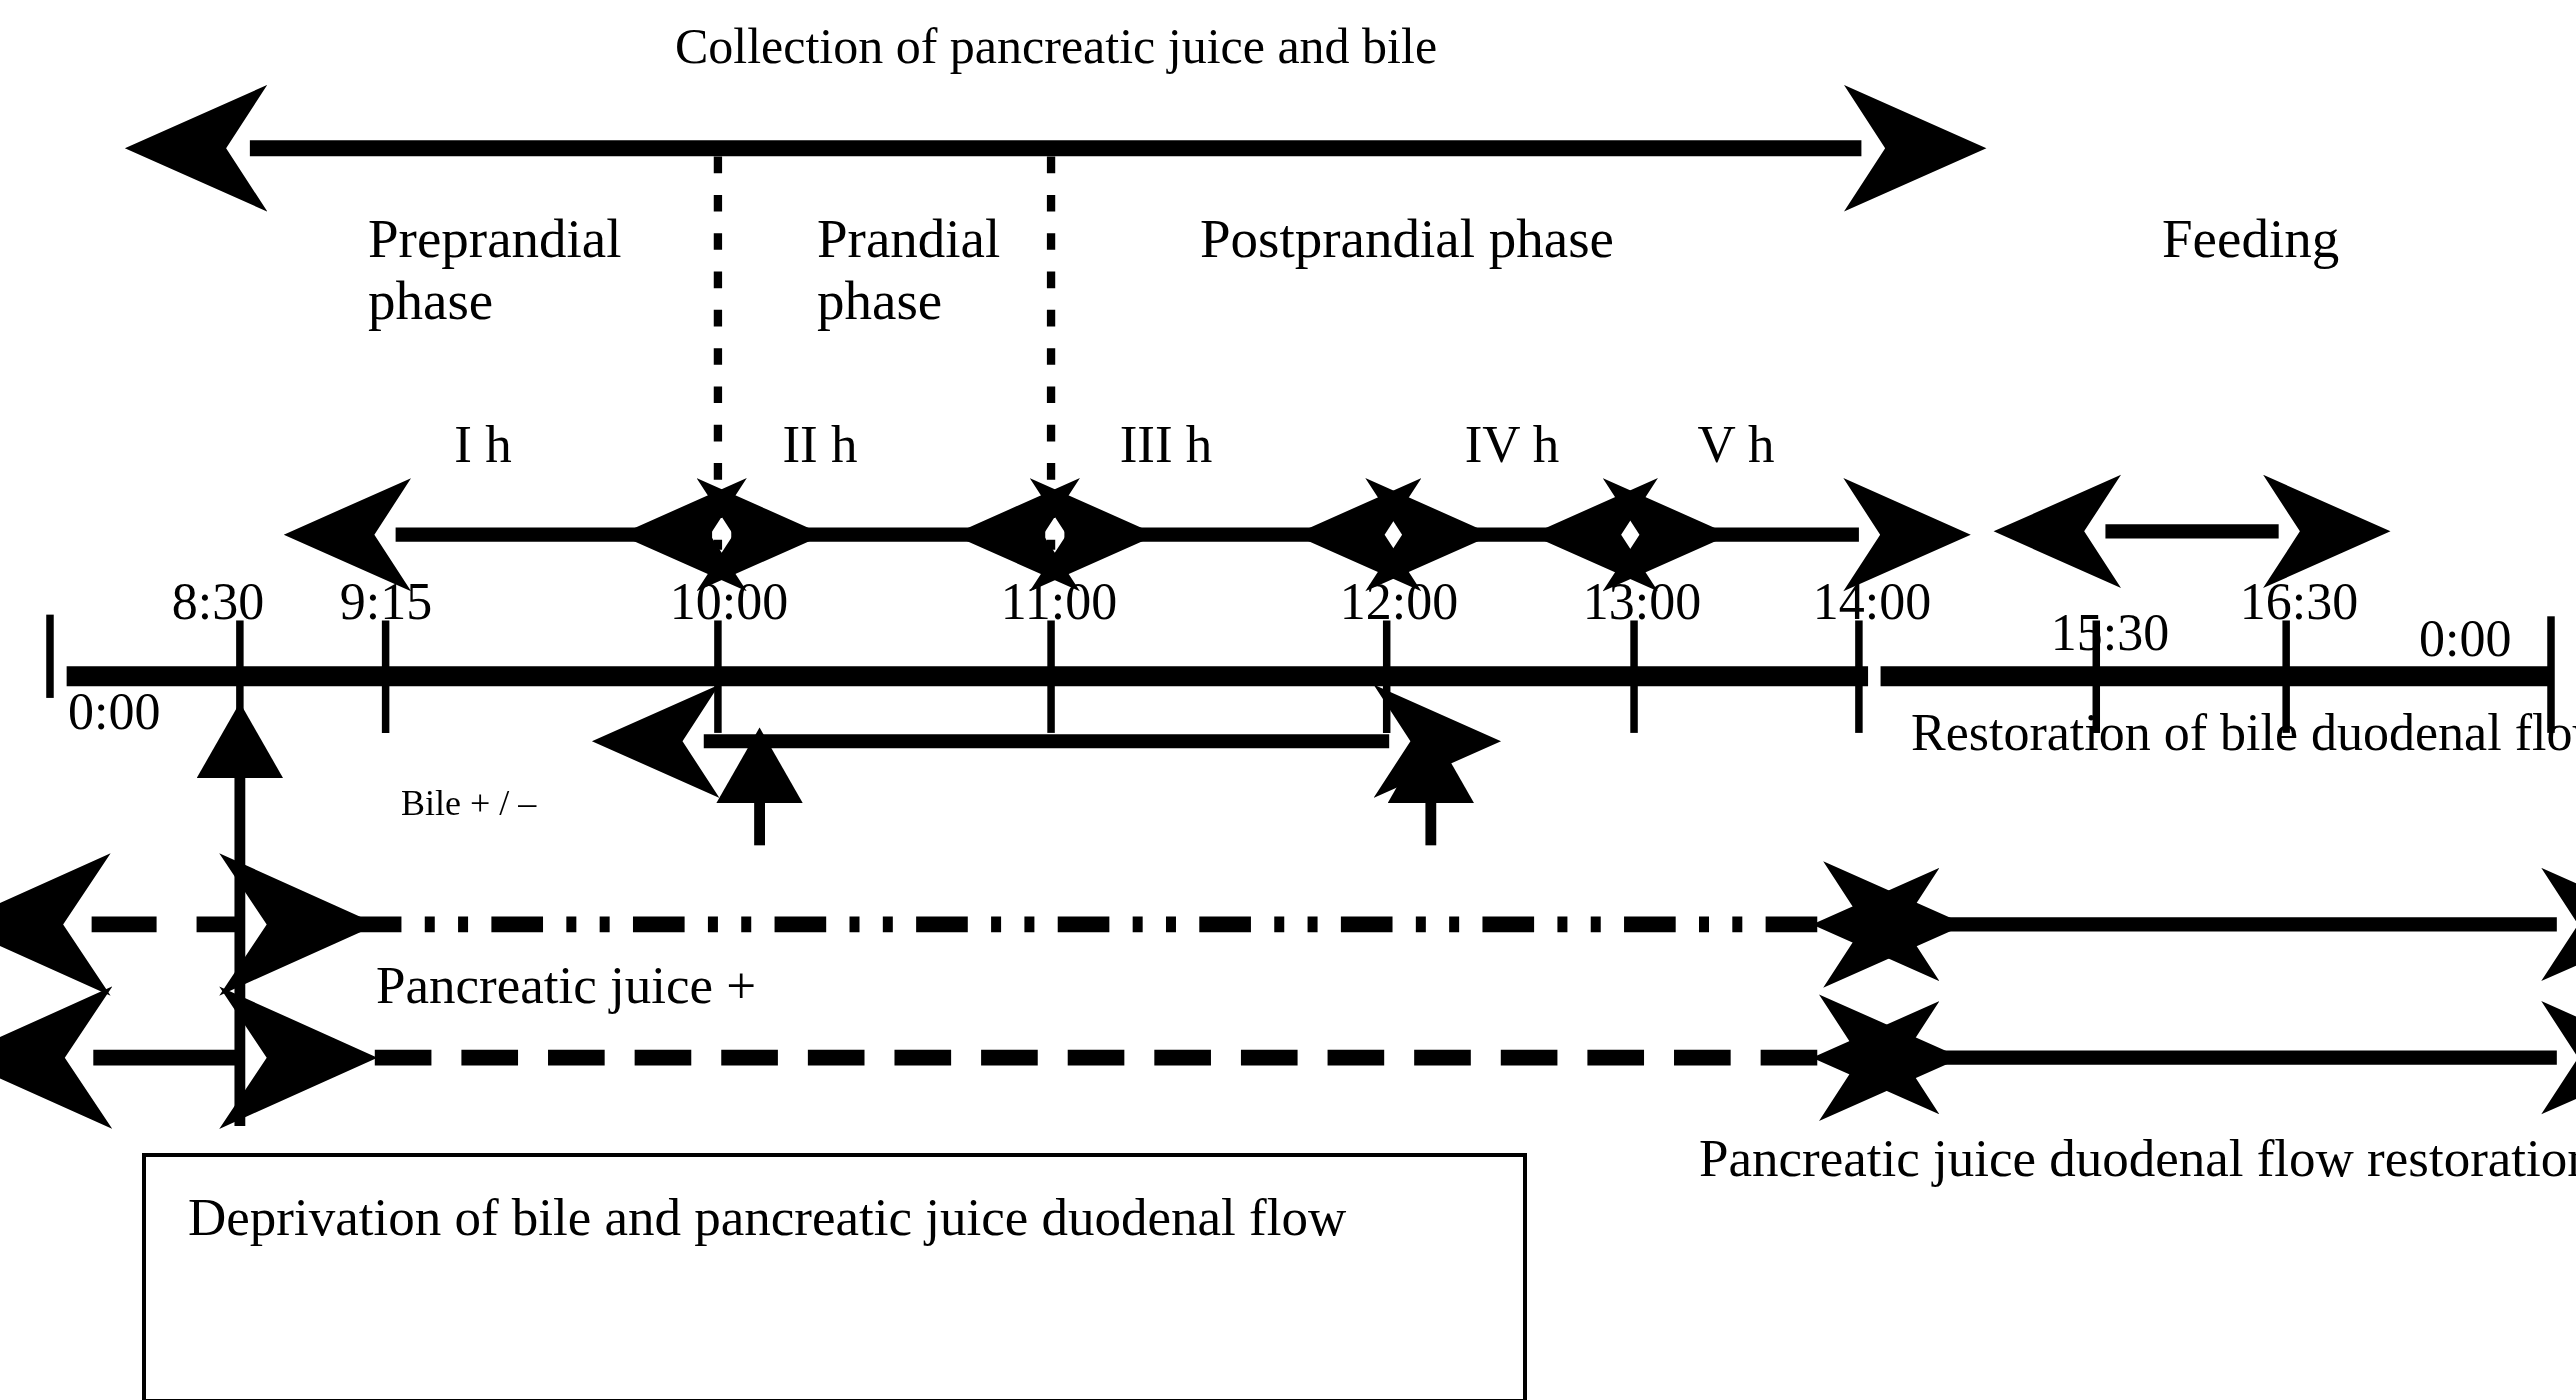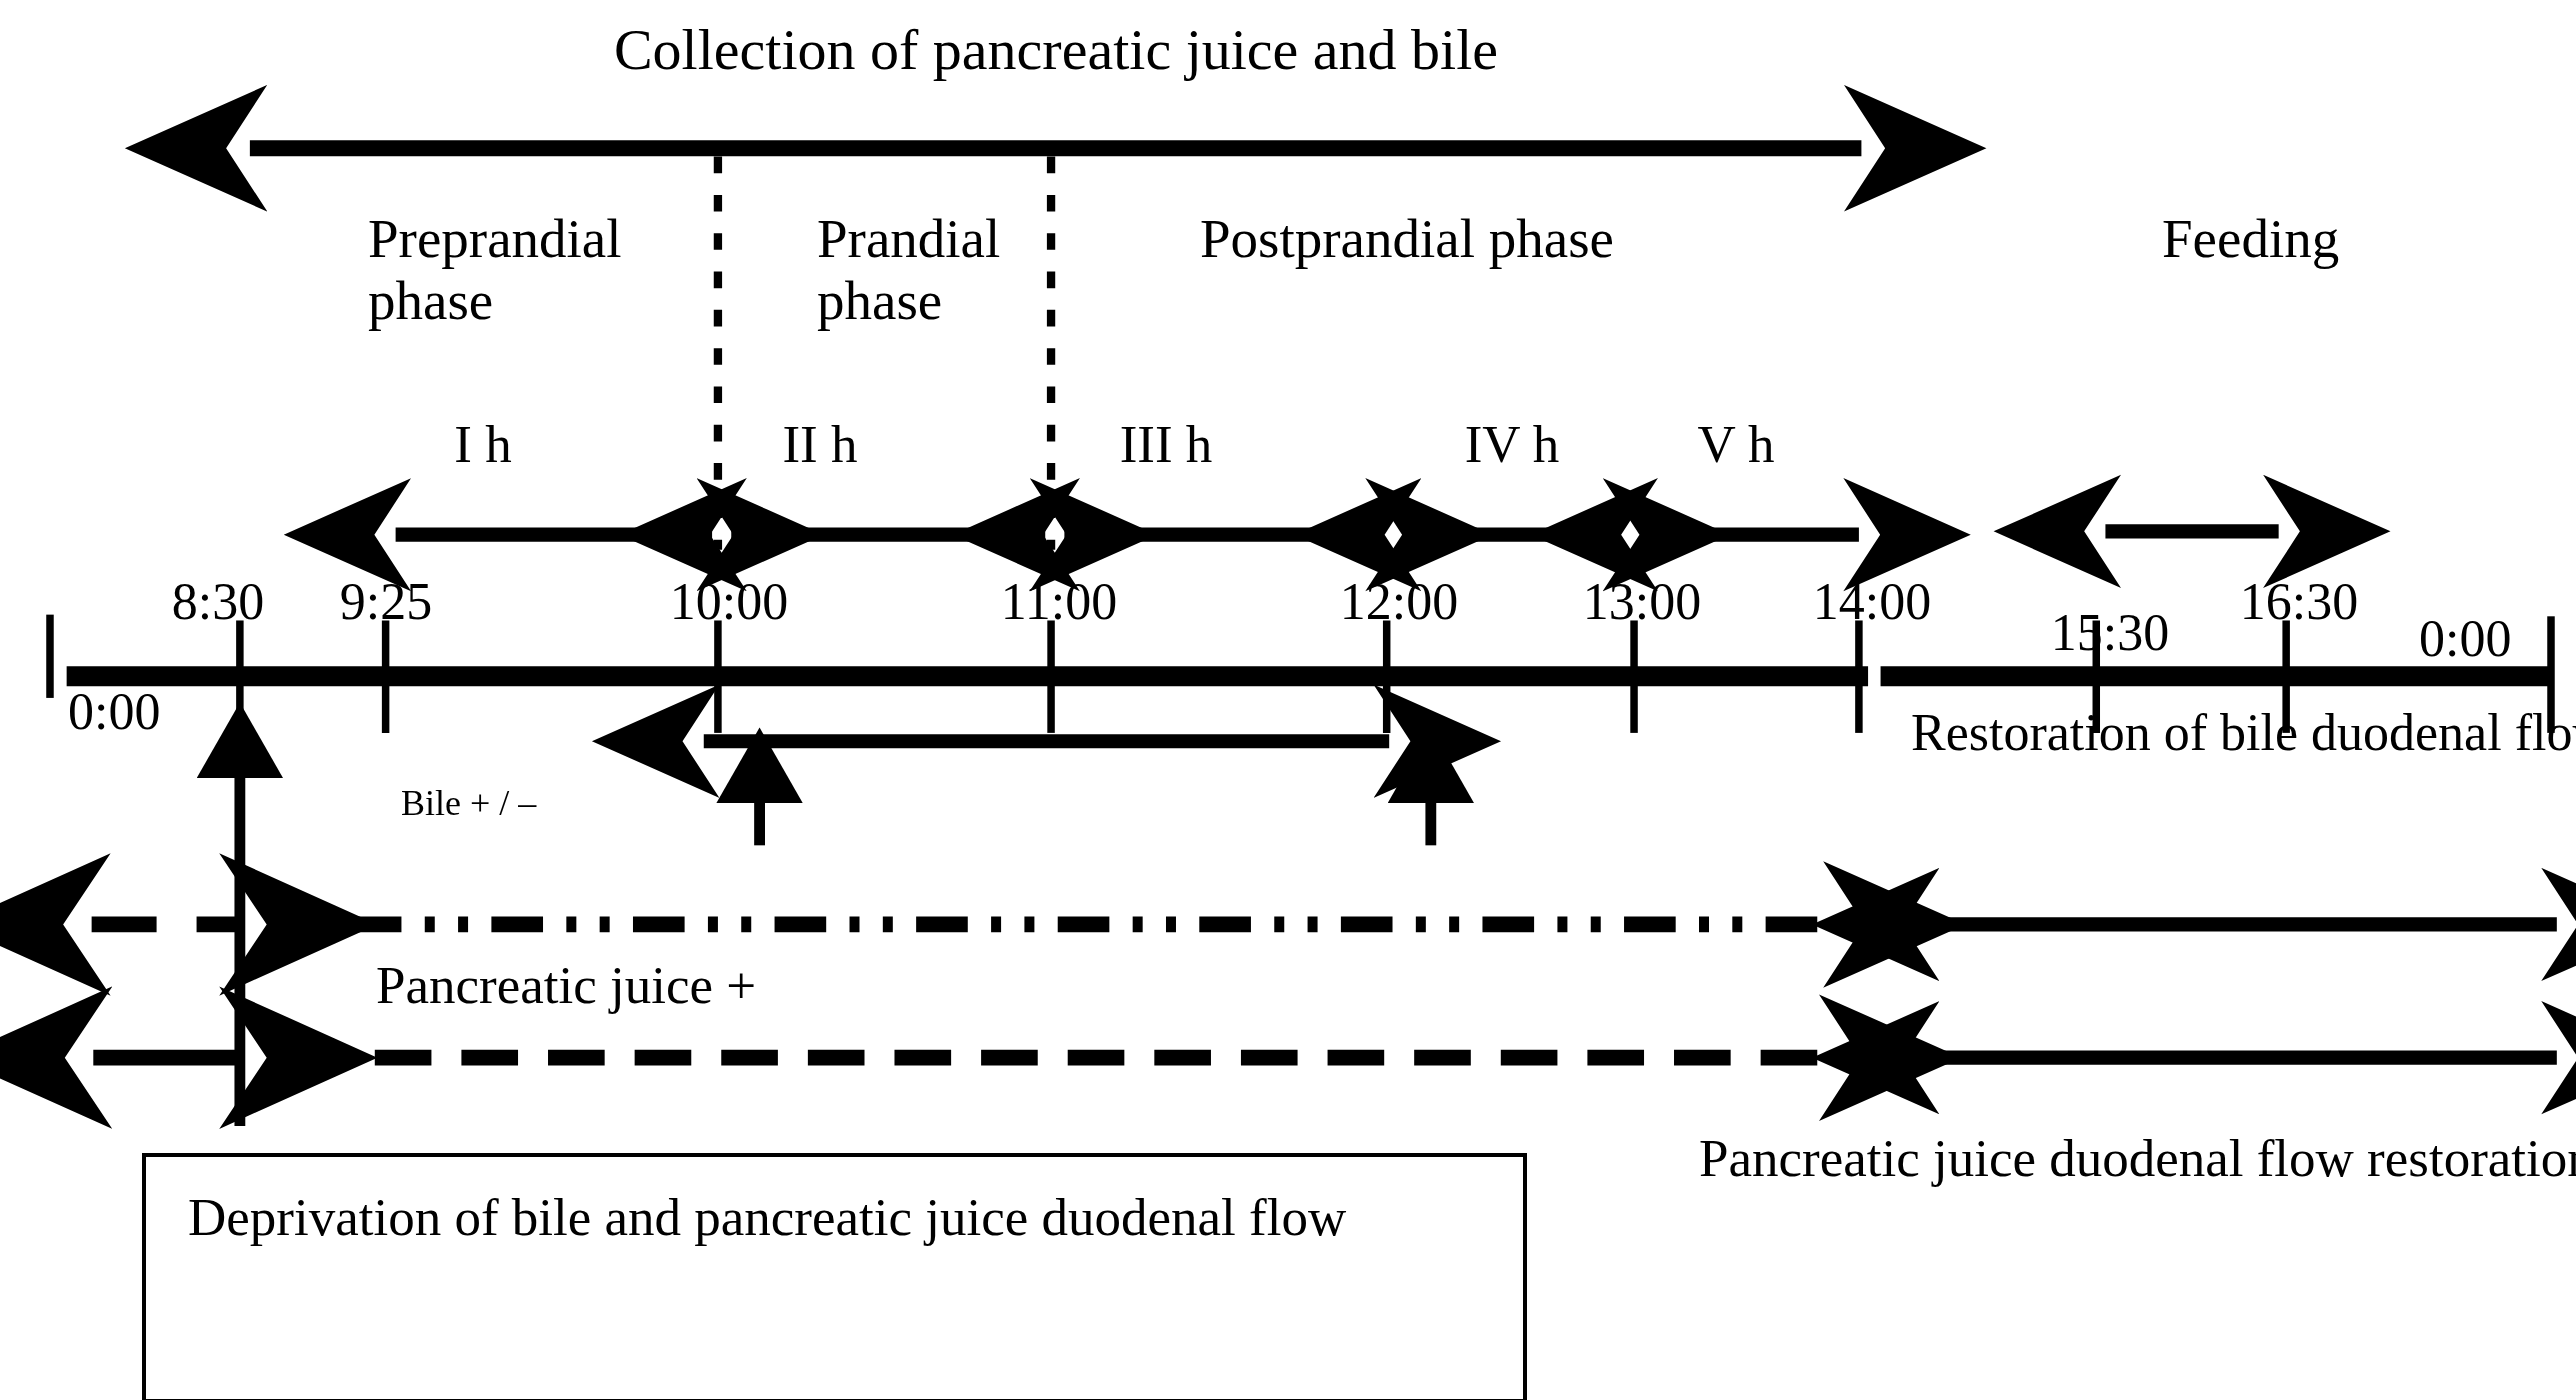--- a/index.html
+++ b/index.html
@@ -22,21 +22,21 @@
     color: #000;
     white-space: nowrap;
     line-height: 1.12;
   }
   .lbl.wrap { white-space: normal; }
   .ctr { text-align: center; transform: translateX(-50%); }
 
   
   #title {
     left: 1056px; top: 18.3px;
-    font-size: 58px;
+    font-size: 50px;
   }
 
   
   .phase {
     font-size: 55px;
     margin-left: 47px;
   }
   #phase-pre  { left: 321px;  top: 208px; width: 391px; }
   #phase-pra  { left: 770px;  top: 208px; width: 291px; }
   #phase-post { left: 1153px; top: 208px; }
@@ -215,21 +215,21 @@
 
   <div class="lbl phase" id="phase-feed">Feeding</div>
 
   <div class="lbl ctr hourlbl" style="left:483px;  top:415px;">I h</div>
   <div class="lbl ctr hourlbl" style="left:820px;  top:415px;">II h</div>
   <div class="lbl ctr hourlbl" style="left:1166px; top:415px;">III h</div>
   <div class="lbl ctr hourlbl" style="left:1512px; top:415px;">IV h</div>
   <div class="lbl ctr hourlbl" style="left:1736px; top:415px;">V h</div>
 
   <div class="lbl ctr timelbl" style="left:218px;  top:573px;">8:30</div>
-  <div class="lbl ctr timelbl" style="left:386px;  top:573px;">9:25</div>
+  <div class="lbl ctr timelbl" style="left:386px;  top:573px;">9:15</div>
   <div class="lbl ctr timelbl" style="left:729px;  top:573px;">10:00</div>
   <div class="lbl ctr timelbl" style="left:1059px; top:573px;">11:00</div>
   <div class="lbl ctr timelbl" style="left:1399px; top:573px;">12:00</div>
   <div class="lbl ctr timelbl" style="left:1642px; top:573px;">13:00</div>
   <div class="lbl ctr timelbl" style="left:1872px; top:573px;">14:00</div>
   <div class="lbl ctr timelbl" style="left:2110px; top:573px;margin-top:31px;">15:30</div>
   <div class="lbl ctr timelbl" style="left:2299px; top:573px;">16:30</div>
 
   <div class="lbl timelbl" style="left:68px; top:683px;">0:00</div>
   <div class="lbl timelbl" style="left:2419px; top:610px;">0:00</div>

